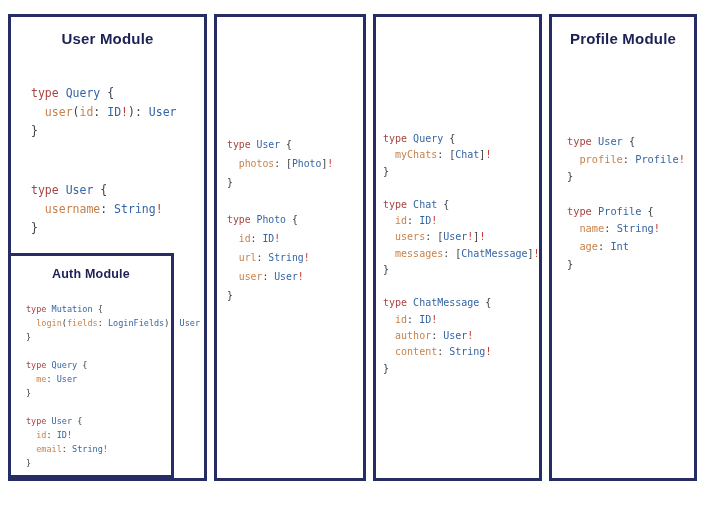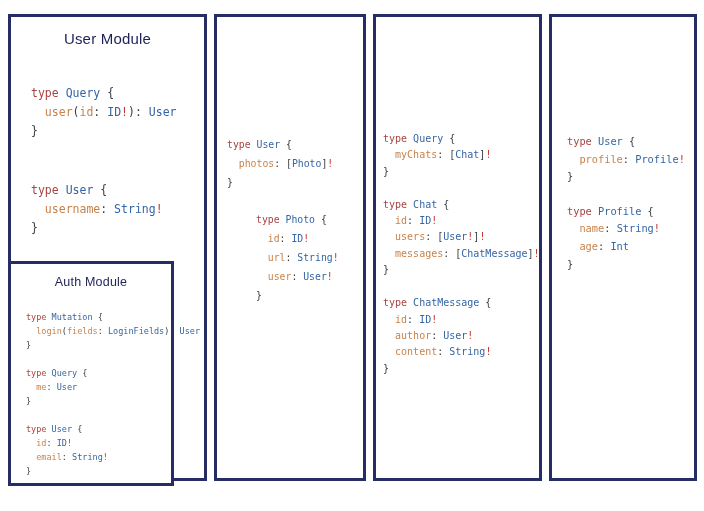--- a/index.html
+++ b/index.html
@@ -10,52 +10,52 @@
   }
   .panel {
     position:absolute;
     border:3px solid #262c64;
     background:#ffffff;
     box-sizing:border-box;
   }
   .panel-title {
     margin-top:13px;
     text-align:center;
-    font-weight:normal;
+    font-weight:bold;
     font-size:15px;
     letter-spacing:0.2px;
     color:#1d2156;
   }
   .code {
     position:absolute;
     font-family:"DejaVu Sans Mono", monospace;
     white-space:pre;
     color:#3c4045;
   }
   .code-line { white-space:pre; }
 
   
   .p0 { left:8px;   top:14px; width:199px; height:467px; }
   .p1 { left:214px; top:14px; width:152px; height:467px; }
   .p2 { left:373px; top:14px; width:169px; height:467px; }
   .p3 { left:549px; top:14px; width:148px; height:467px; }
-  .auth { left:-3px; top:244px; width:166px; height:225px; border-width:3px; }
+  .auth { left:-3px; top:236px; width:166px; height:225px; border-width:3px; }
   .auth .panel-title { font-size:12.5px; margin-top:11px; }
 
   
   .p0 > .code   { top:67px;  left:20px; font-size:11.5px; line-height:19px;   }
   .auth > .code { top:46px;  left:15px; font-size:8.5px;  line-height:14px;   }
   .p1 > .code   { top:118px; left:10px; font-size:9.8px;  line-height:19px;   }
   .p2 > .code   { top:114px; left:7px;  font-size:10px;   line-height:16.3px; }
   .p3 > .code   { top:116px; left:15px; font-size:10.3px; line-height:17.6px; }
 
   
   .p0 > .code .code-block + .code-block   { margin-top:40px; }
   .auth > .code .code-block + .code-block { margin-top:14px; }
-  .p1 > .code .code-block + .code-block   { margin-top:18px;margin-left:29px; }
+  .p1 > .code .code-block + .code-block   { margin-top:18px; }
   .p2 > .code .code-block + .code-block   { margin-top:17px; }
   .p3 > .code .code-block + .code-block   { margin-top:17px; }
 </style>
 </head>
 <body>
 
 <section class="panel p0" style="border-color: rgb(38, 44, 100);">
   <h2 class="panel-title" style="color: rgb(29, 33, 86);">User Module</h2>
   <div class="code"><div class="code-block"><div class="code-line"><span style="color: rgb(168, 68, 68);">type </span><span style="color: rgb(52, 101, 164);">Query </span><span style="color: rgb(60, 64, 69);">{</span></div><div class="code-line"><span style="color: rgb(60, 64, 69);">  </span><span style="color: rgb(200, 130, 74);">user</span><span style="color: rgb(60, 64, 69);">(</span><span style="color: rgb(200, 130, 74);">id</span><span style="color: rgb(60, 64, 69);">: </span><span style="color: rgb(52, 101, 164);">ID</span><span style="color: rgb(196, 58, 48);">!</span><span style="color: rgb(60, 64, 69);">): </span><span style="color: rgb(52, 101, 164);">User</span></div><div class="code-line"><span style="color: rgb(60, 64, 69);">}</span></div></div><div class="code-block"><div class="code-line"><span style="color: rgb(168, 68, 68);">type </span><span style="color: rgb(52, 101, 164);">User </span><span style="color: rgb(60, 64, 69);">{</span></div><div class="code-line"><span style="color: rgb(60, 64, 69);">  </span><span style="color: rgb(200, 130, 74);">username</span><span style="color: rgb(60, 64, 69);">: </span><span style="color: rgb(52, 101, 164);">String</span><span style="color: rgb(196, 58, 48);">!</span></div><div class="code-line"><span style="color: rgb(60, 64, 69);">}</span></div></div></div>
 
@@ -67,14 +67,15 @@
 
 <section class="panel p1" style="border-color: rgb(38, 44, 100);">
   <div class="code"><div class="code-block"><div class="code-line"><span style="color: rgb(168, 68, 68);">type </span><span style="color: rgb(52, 101, 164);">User </span><span style="color: rgb(60, 64, 69);">{</span></div><div class="code-line"><span style="color: rgb(60, 64, 69);">  </span><span style="color: rgb(200, 130, 74);">photos</span><span style="color: rgb(60, 64, 69);">: [</span><span style="color: rgb(52, 101, 164);">Photo</span><span style="color: rgb(60, 64, 69);">]</span><span style="color: rgb(196, 58, 48);">!</span></div><div class="code-line"><span style="color: rgb(60, 64, 69);">}</span></div></div><div class="code-block"><div class="code-line"><span style="color: rgb(168, 68, 68);">type </span><span style="color: rgb(52, 101, 164);">Photo </span><span style="color: rgb(60, 64, 69);">{</span></div><div class="code-line"><span style="color: rgb(60, 64, 69);">  </span><span style="color: rgb(200, 130, 74);">id</span><span style="color: rgb(60, 64, 69);">: </span><span style="color: rgb(52, 101, 164);">ID</span><span style="color: rgb(196, 58, 48);">!</span></div><div class="code-line"><span style="color: rgb(60, 64, 69);">  </span><span style="color: rgb(200, 130, 74);">url</span><span style="color: rgb(60, 64, 69);">: </span><span style="color: rgb(52, 101, 164);">String</span><span style="color: rgb(196, 58, 48);">!</span></div><div class="code-line"><span style="color: rgb(60, 64, 69);">  </span><span style="color: rgb(200, 130, 74);">user</span><span style="color: rgb(60, 64, 69);">: </span><span style="color: rgb(52, 101, 164);">User</span><span style="color: rgb(196, 58, 48);">!</span></div><div class="code-line"><span style="color: rgb(60, 64, 69);">}</span></div></div></div>
 </section>
 
 <section class="panel p2" style="border-color: rgb(38, 44, 100);">
   <div class="code"><div class="code-block"><div class="code-line"><span style="color: rgb(168, 68, 68);">type </span><span style="color: rgb(52, 101, 164);">Query </span><span style="color: rgb(60, 64, 69);">{</span></div><div class="code-line"><span style="color: rgb(60, 64, 69);">  </span><span style="color: rgb(200, 130, 74);">myChats</span><span style="color: rgb(60, 64, 69);">: [</span><span style="color: rgb(52, 101, 164);">Chat</span><span style="color: rgb(60, 64, 69);">]</span><span style="color: rgb(196, 58, 48);">!</span></div><div class="code-line"><span style="color: rgb(60, 64, 69);">}</span></div></div><div class="code-block"><div class="code-line"><span style="color: rgb(168, 68, 68);">type </span><span style="color: rgb(52, 101, 164);">Chat </span><span style="color: rgb(60, 64, 69);">{</span></div><div class="code-line"><span style="color: rgb(60, 64, 69);">  </span><span style="color: rgb(200, 130, 74);">id</span><span style="color: rgb(60, 64, 69);">: </span><span style="color: rgb(52, 101, 164);">ID</span><span style="color: rgb(196, 58, 48);">!</span></div><div class="code-line"><span style="color: rgb(60, 64, 69);">  </span><span style="color: rgb(200, 130, 74);">users</span><span style="color: rgb(60, 64, 69);">: [</span><span style="color: rgb(52, 101, 164);">User</span><span style="color: rgb(196, 58, 48);">!</span><span style="color: rgb(60, 64, 69);">]</span><span style="color: rgb(196, 58, 48);">!</span></div><div class="code-line"><span style="color: rgb(60, 64, 69);">  </span><span style="color: rgb(200, 130, 74);">messages</span><span style="color: rgb(60, 64, 69);">: [</span><span style="color: rgb(52, 101, 164);">ChatMessage</span><span style="color: rgb(60, 64, 69);">]</span><span style="color: rgb(196, 58, 48);">!</span></div><div class="code-line"><span style="color: rgb(60, 64, 69);">}</span></div></div><div class="code-block"><div class="code-line"><span style="color: rgb(168, 68, 68);">type </span><span style="color: rgb(52, 101, 164);">ChatMessage </span><span style="color: rgb(60, 64, 69);">{</span></div><div class="code-line"><span style="color: rgb(60, 64, 69);">  </span><span style="color: rgb(200, 130, 74);">id</span><span style="color: rgb(60, 64, 69);">: </span><span style="color: rgb(52, 101, 164);">ID</span><span style="color: rgb(196, 58, 48);">!</span></div><div class="code-line"><span style="color: rgb(60, 64, 69);">  </span><span style="color: rgb(200, 130, 74);">author</span><span style="color: rgb(60, 64, 69);">: </span><span style="color: rgb(52, 101, 164);">User</span><span style="color: rgb(196, 58, 48);">!</span></div><div class="code-line"><span style="color: rgb(60, 64, 69);">  </span><span style="color: rgb(200, 130, 74);">content</span><span style="color: rgb(60, 64, 69);">: </span><span style="color: rgb(52, 101, 164);">String</span><span style="color: rgb(196, 58, 48);">!</span></div><div class="code-line"><span style="color: rgb(60, 64, 69);">}</span></div></div></div>
 </section>
 
 <section class="panel p3" style="border-color: rgb(38, 44, 100);">
+  <h2 class="panel-title" style="color: rgb(29, 33, 86);">Profile Module</h2>
   <div class="code"><div class="code-block"><div class="code-line"><span style="color: rgb(168, 68, 68);">type </span><span style="color: rgb(52, 101, 164);">User </span><span style="color: rgb(60, 64, 69);">{</span></div><div class="code-line"><span style="color: rgb(60, 64, 69);">  </span><span style="color: rgb(200, 130, 74);">profile</span><span style="color: rgb(60, 64, 69);">: </span><span style="color: rgb(52, 101, 164);">Profile</span><span style="color: rgb(196, 58, 48);">!</span></div><div class="code-line"><span style="color: rgb(60, 64, 69);">}</span></div></div><div class="code-block"><div class="code-line"><span style="color: rgb(168, 68, 68);">type </span><span style="color: rgb(52, 101, 164);">Profile </span><span style="color: rgb(60, 64, 69);">{</span></div><div class="code-line"><span style="color: rgb(60, 64, 69);">  </span><span style="color: rgb(200, 130, 74);">name</span><span style="color: rgb(60, 64, 69);">: </span><span style="color: rgb(52, 101, 164);">String</span><span style="color: rgb(196, 58, 48);">!</span></div><div class="code-line"><span style="color: rgb(60, 64, 69);">  </span><span style="color: rgb(200, 130, 74);">age</span><span style="color: rgb(60, 64, 69);">: </span><span style="color: rgb(52, 101, 164);">Int</span></div><div class="code-line"><span style="color: rgb(60, 64, 69);">}</span></div></div></div>
 </section>
 
 </body></html>

